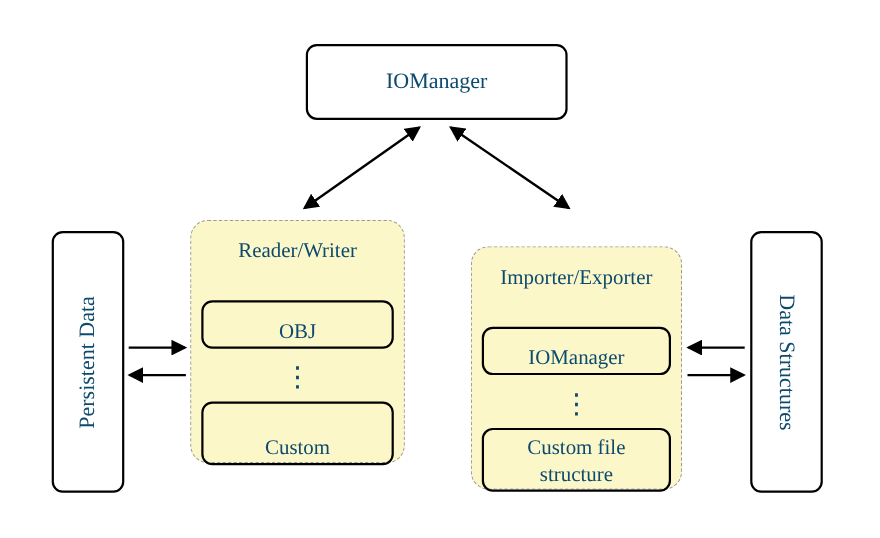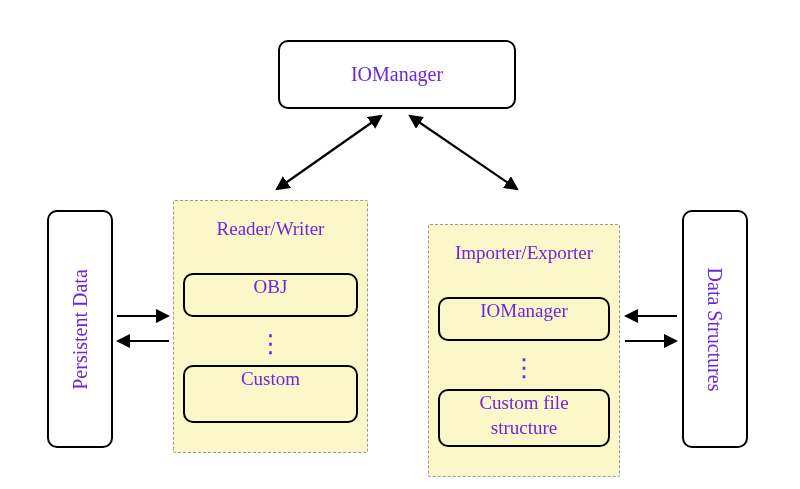--- a/index.html
+++ b/index.html
@@ -8,58 +8,58 @@
     --box-border:#000000;
     --arrow:#000000;
     --background:#ffffff;
   }
   html,body{margin:0;padding:0;background:var(--background);}
   #stage{
     position:relative;
     width:800px;height:489px;
     background:var(--background);
     font-family:"Liberation Serif","DejaVu Serif",serif;
-    color:#6d28d9;
+    color:#0c4a6e;
     overflow:hidden;
   }
   .solid-box{
     position:absolute;
     box-sizing:border-box;
     border:2.5px solid var(--box-border);
     border-radius:10px;
     background:var(--background);
     display:flex;align-items:center;justify-content:center;
   }
   #io-manager{left:278px;top:40px;width:238px;height:69px;font-size:20px;}
   .side-box{top:210px;width:66px;height:238px;font-size:20px;}
   #persistent-data{left:47px;}
   #data-structures{left:682px;}
   .vtext-up{transform:rotate(-90deg);white-space:nowrap;}
   .vtext-down{transform:rotate(90deg);white-space:nowrap;}
   .group{
-    position:absolute;top:200px;height:253px;
+    position:absolute;top:200px;height:221px;
     box-sizing:border-box;
     background:var(--group-fill);
     border:1.5px dashed var(--group-border);
-    border-radius:2px;
+    border-radius:16px;
   }
   #group-reader-writer{left:173px;width:195px;}
   #group-importer-exporter{left:428px;width:192px;margin-top:24px;}
   .group-title{
     position:absolute;top:0;left:0;right:0;
     padding-top:17px;
     text-align:center;font-size:19px;
   }
   .inner-box{
     position:absolute;left:9px;right:9px;
     box-sizing:border-box;
     border:2.5px solid var(--box-border);
     border-radius:10px;
     background:transparent;
-    display:flex;align-items:center;justify-content:flex-start;
+    display:flex;align-items:center;justify-content:flex-end;
     flex-direction:column;
     font-size:19px;text-align:center;line-height:1.3;
   }
   .inner-top{top:72px;height:44px;}
   .inner-bottom{top:164px;height:58px;}
   .dots{
     position:absolute;top:124px;left:0;right:0;height:36px;
     display:flex;align-items:center;justify-content:center;
     font-size:25px;line-height:1;
   }

